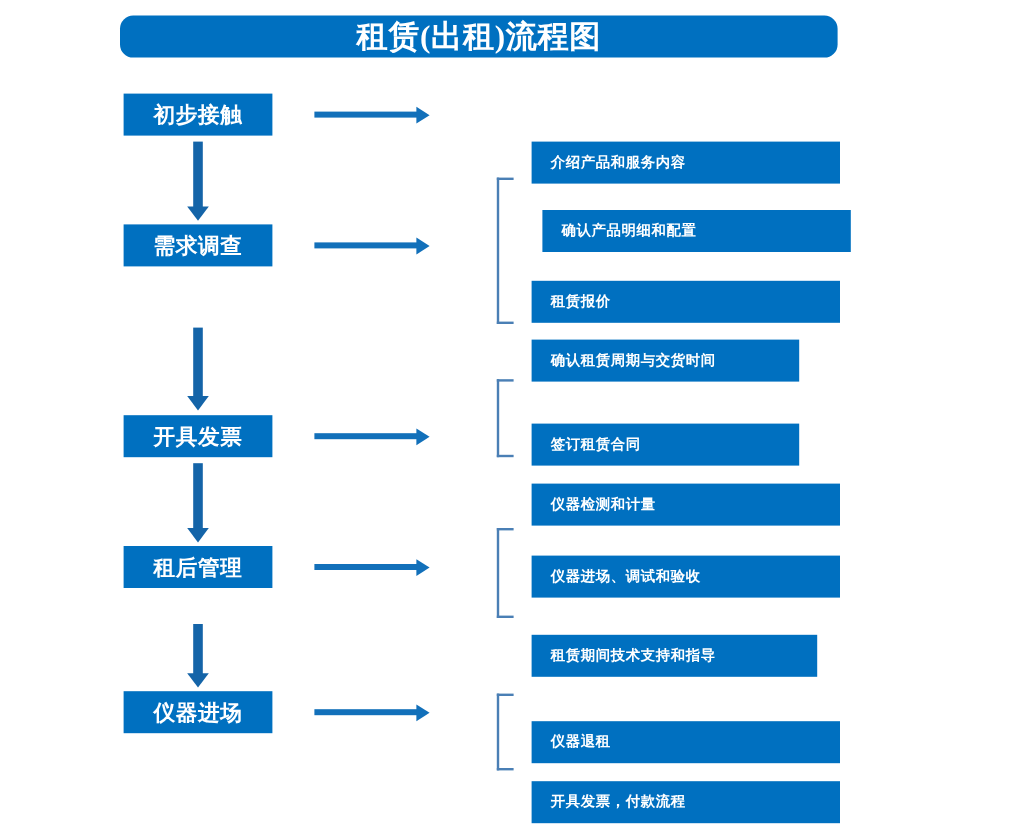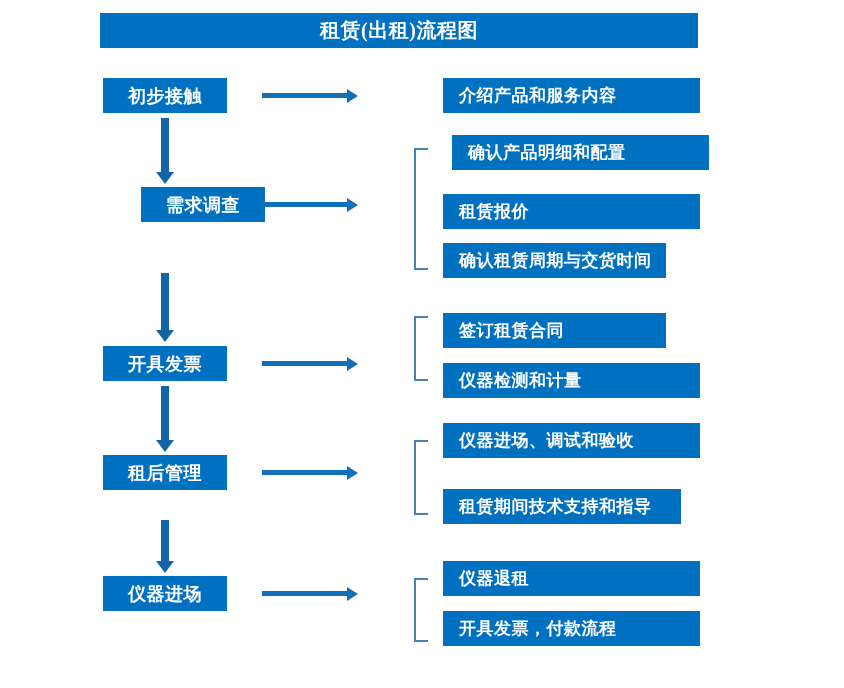--- a/index.html
+++ b/index.html
@@ -23,31 +23,33 @@
     color: #ffffff;
     font-weight: bold;
     display: flex;
     align-items: center;
     box-sizing: border-box;
     letter-spacing: 0.5px;
     white-space: nowrap;
   }
   .title-banner {
     justify-content: center;
-    font-size: 20px;
+    font-size: 26px;
+    border-radius: 11px;
   }
   .stage-box {
     justify-content: center;
     font-size: 18px;
     font-family: Liberation Mono, monospace;
   }
   .detail-box {
     justify-content: flex-start;
     padding-left: 16px;
-    font-size: 17px;
+    font-size: 12px;
+    margin-top: 40px;
   }
   
   .v-arrow {
     position: absolute;
     width: 8px;
     background: #1464a8;
   }
   .v-arrow::after {
     content: "";
     position: absolute;
@@ -90,21 +92,21 @@
 </style>
 </head>
 <body>
 
 <div id="canvas">
 
   <div class="box title-banner" style="left:100px; top:13px; width:598px; height:35px;">租赁(出租)流程图</div>
 
   <div class="box stage-box" style="left:103px; top:78px; width:124px; height:35px;">初步接触</div>
 
-  <div class="box stage-box" style="left:103px; top:187px; width:124px; height:35px;margin-left:38px;">需求调查</div>
+  <div class="box stage-box" style="left:103px; top:187px; width:124px; height:35px;">需求调查</div>
 
   <div class="box stage-box" style="left:103px; top:346px; width:124px; height:35px;">开具发票</div>
 
   <div class="box stage-box" style="left:103px; top:455px; width:124px; height:35px;">租后管理</div>
 
   <div class="box stage-box" style="left:103px; top:576px; width:124px; height:35px;">仪器进场</div>
 
   <div class="v-arrow" style="left:161px; top:118px; height:55px;"></div>
 
   <div class="v-arrow" style="left:161px; top:273px; height:58px;"></div>

